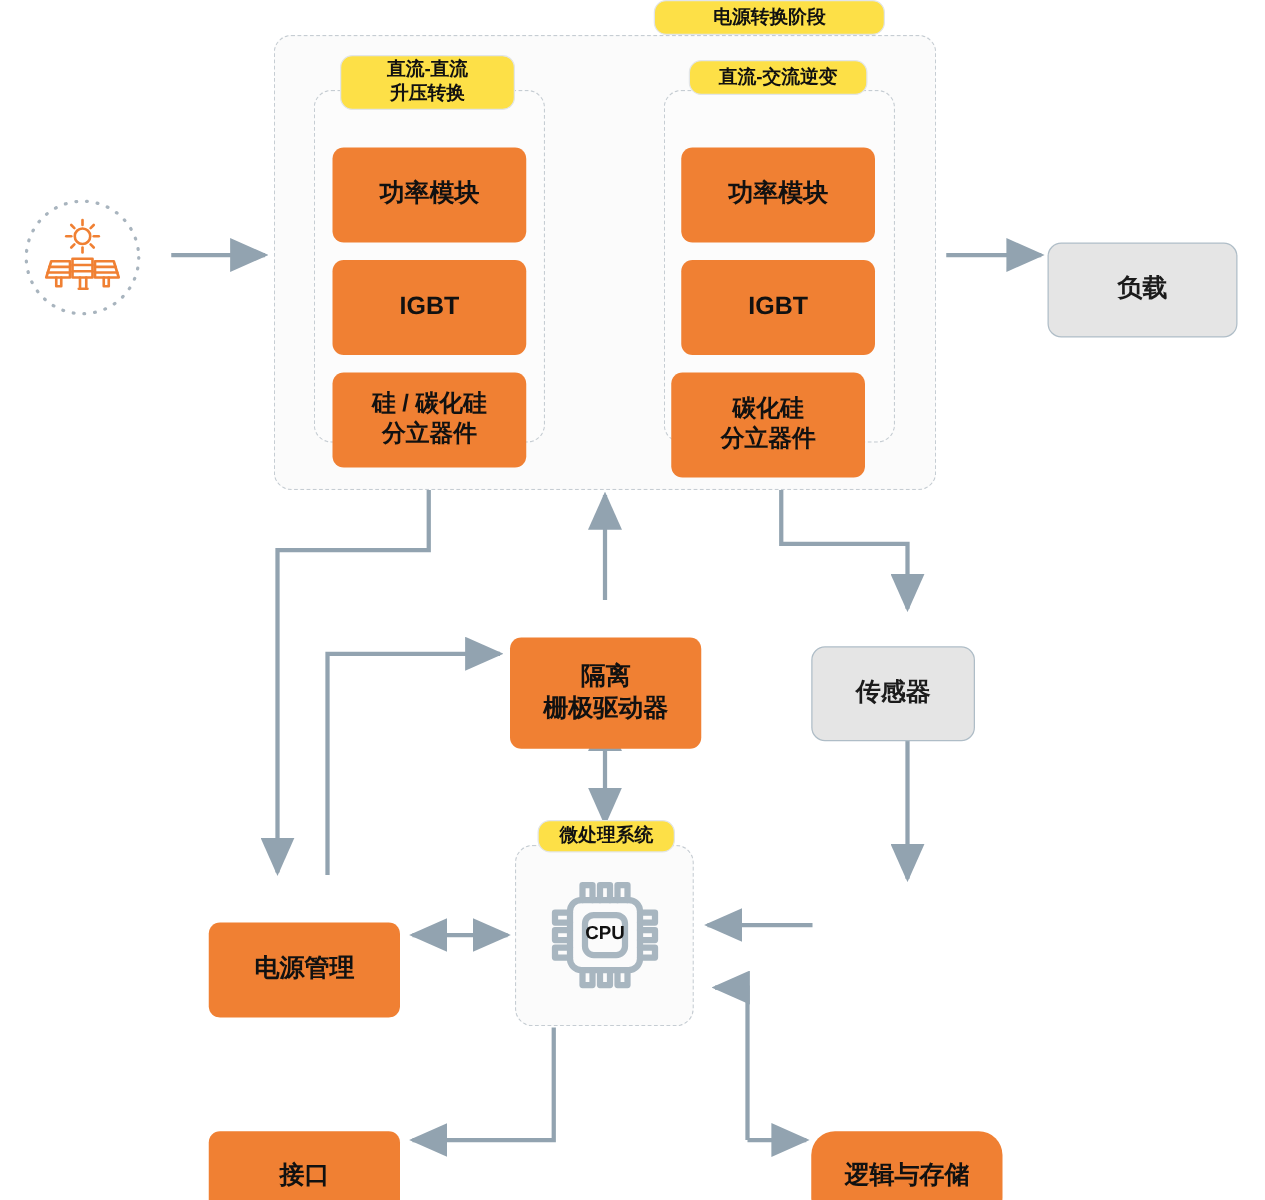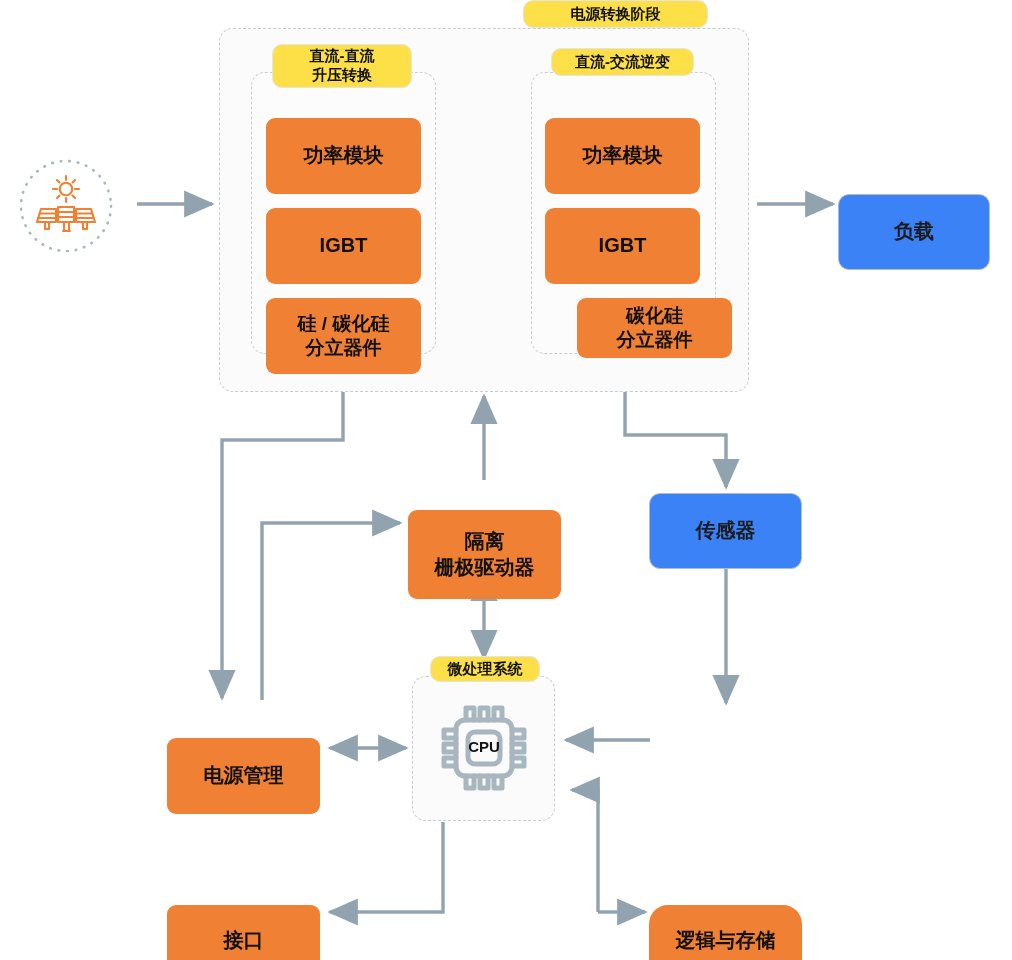--- a/index.html
+++ b/index.html
@@ -38,21 +38,21 @@
   .orange {
     background: #F08033;
     border-radius: 9px;
     color: #111111;
     font-weight: bold;
     font-size: 20px;
   }
   .orange.small { font-size: 19px; }
   
   .white {
-    background: #3b82f6;
+    background: #e5e5e5;
     border: 1.6px solid #AFBDC7;
     border-radius: 11px;
     color: #1b1b1b;
     font-weight: bold;
     font-size: 20px;
     font-family: Liberation Serif, serif;
   }
   
   .group {
     position: absolute;
@@ -183,29 +183,29 @@
   <div class="node orange" style="left:266px; top:90px; width:155px; height:76px;">功率模块</div>
   <div class="node orange" style="left:266px; top:180px; width:155px; height:76px;">IGBT</div>
   <div class="node orange small multiline" style="left:266px; top:270px; width:155px; height:76px;">硅 / 碳化硅
 分立器件</div>
 
   <div class="group plain" style="left:531px; top:72px; width:185px; height:282px;"></div>
   <div class="caption" style="left:551px; top:48px; width:143px; height:28px;">直流-交流逆变</div>
 
   <div class="node orange" style="left:545px; top:90px; width:155px; height:76px;">功率模块</div>
   <div class="node orange" style="left:545px; top:180px; width:155px; height:76px;">IGBT</div>
-  <div class="node orange small multiline" style="left:577px; top:270px; width:155px; height:60px;">碳化硅
+  <div class="node orange small multiline" style="left:537px; top:270px; width:155px; height:84px;">碳化硅
 分立器件</div>
 
   <div class="node white" style="left:838px; top:166px; width:152px; height:76px;">负载</div>
 
   <div class="node orange multiline" style="left:408px; top:482px; width:153px; height:89px;">隔离
 栅极驱动器</div>
 
-  <div class="node white" style="left:649px; top:465px; width:153px; height:76px;">传感器</div>
+  <div class="node white" style="left:649px; top:489px; width:131px; height:76px;">传感器</div>
 
   <div class="group" style="left:412px; top:676px; width:143px; height:145px;"></div>
   <div class="caption" style="left:430px; top:656px; width:110px; height:26px;">微处理系统</div>
 
   <div class="cpu-icon" style="left:432px; top:694px; width:104px; height:108px;">
     <svg width="104" height="108" viewBox="0 0 104 108" xmlns="http://www.w3.org/2000/svg">
       <g fill="none" stroke="#A8B6C0" stroke-width="5" stroke-linejoin="round" stroke-linecap="round">
         <rect x="24" y="26" width="56" height="56" rx="9"></rect>
         <rect x="36" y="38" width="32" height="32" rx="7"></rect>
 

